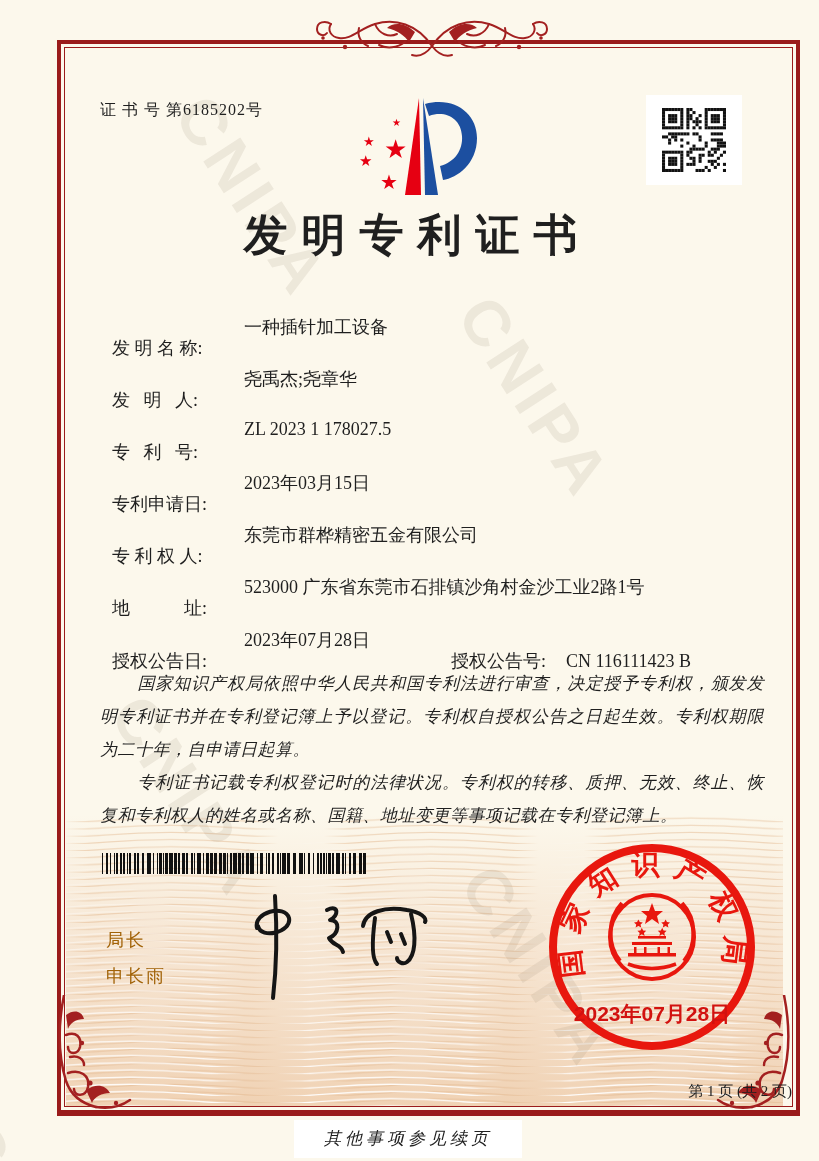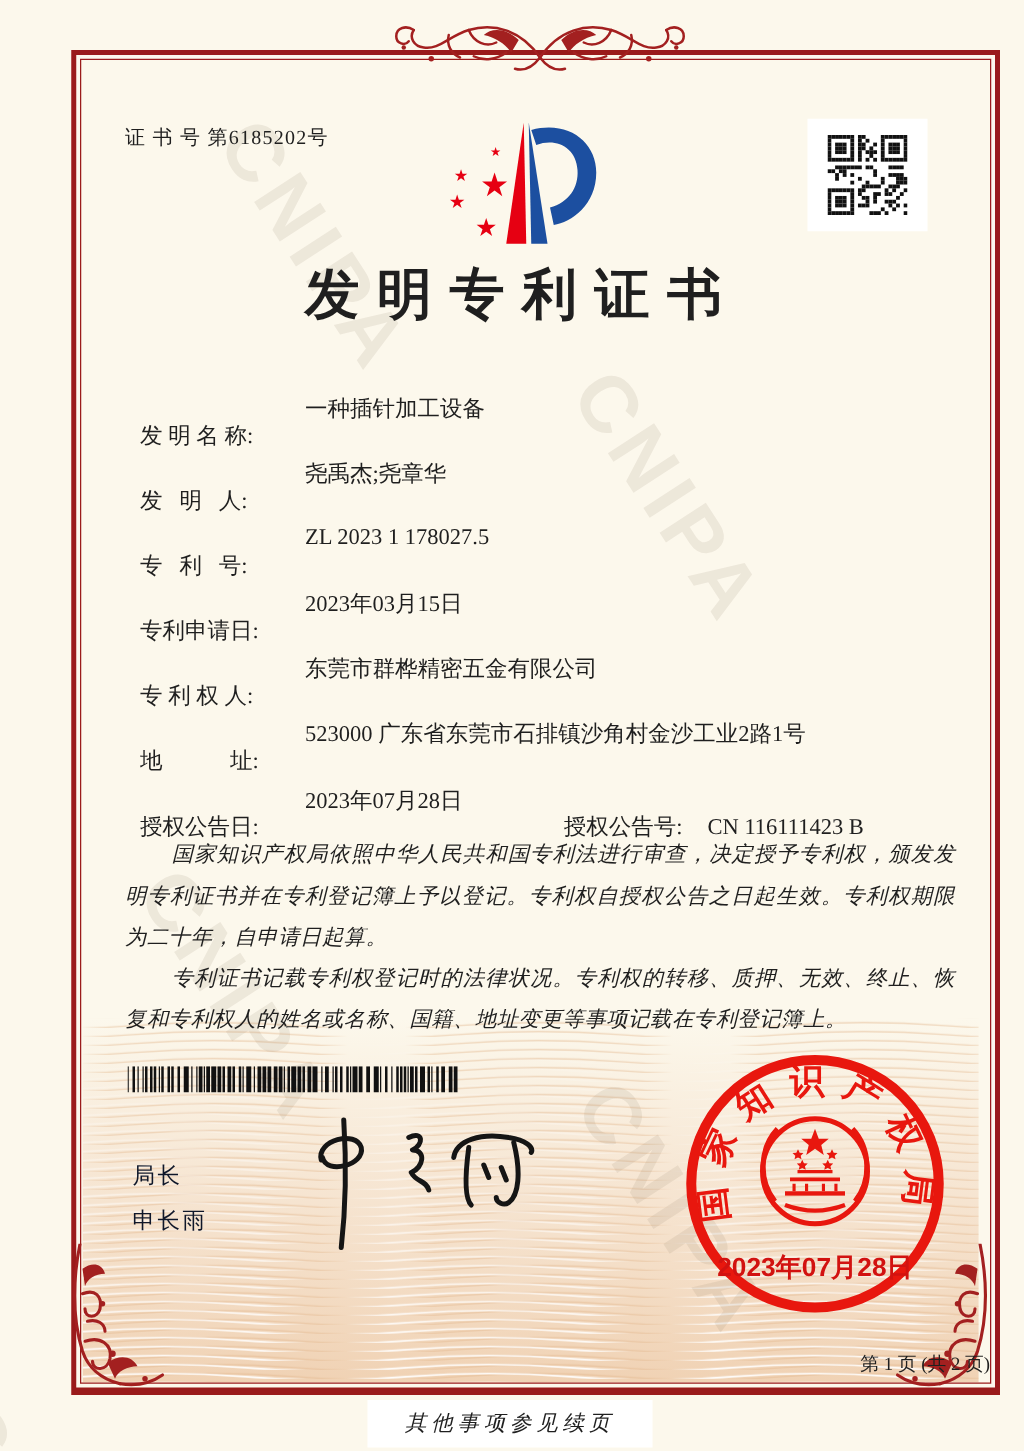--- a/index.html
+++ b/index.html
@@ -35,21 +35,21 @@
   .fvalue{position:absolute;left:124px;top:0;white-space:pre;margin-left:17px;}
   .pair2{position:absolute;left:330px;top:0;white-space:pre;}
   .pair2 .fvalue2{margin-left:20px;}
   
   .paras{position:absolute;left:100px;top:667px;width:664px;z-index:5;}
   .paras p{margin:0;font-size:17px;line-height:33px;text-indent:2.2em;
     text-align:justify;font-style:italic;letter-spacing:0.5px;}
   
   .barcode{position:absolute;left:102px;top:853px;z-index:5;}
   .signer{position:absolute;left:106px;font-size:18px;letter-spacing:2px;z-index:5;
-    font-family:Liberation Sans, sans-serif;color:#0f172a;}
+    font-family:Liberation Sans, sans-serif;color:#a16207;}
   .signature{position:absolute;left:235px;top:888px;z-index:6;}
   .seal{position:absolute;left:537px;top:832px;z-index:6;}
   .page-note{position:absolute;left:57px;top:1082px;width:735px;text-align:right;
     font-size:15px;z-index:5;white-space:pre;}
   .cont-box{position:absolute;left:294px;top:1120px;width:228px;height:38px;
     background:#ffffff;z-index:5;text-align:center;}
   .cont-box span{font-size:17px;line-height:38px;font-style:italic;letter-spacing:4px;}
   
   .orn{position:absolute;z-index:4;pointer-events:none;}
   .orn-top{left:309px;top:12px;}

